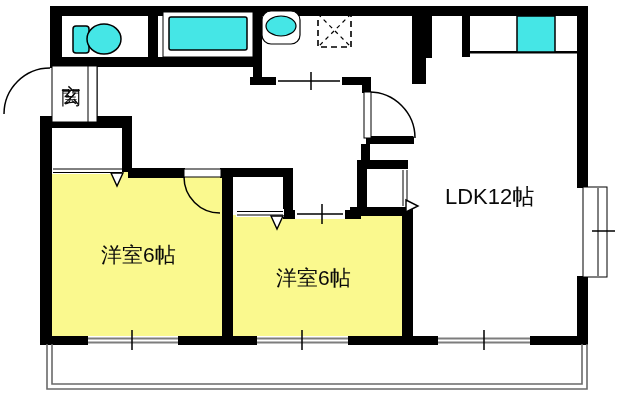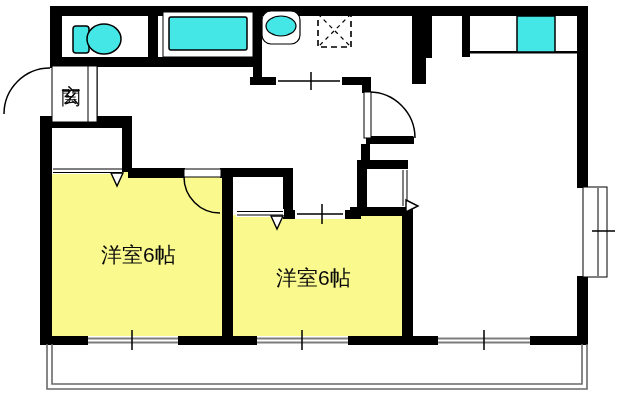--- a/index.html
+++ b/index.html
@@ -152,13 +152,14 @@
 
   <g fill="none" stroke-width="1.6" stroke="#6a6a6a">
     <path d="M47,344 V389 H587 V344"></path>
     <path d="M52,344 V384 H582 V344"></path>
   </g>
 </svg>
 
   <div class="room-label lbl-genkan">玄関</div>
   <div class="room-label lbl-b1">洋室6帖</div>
   <div class="room-label lbl-b2">洋室6帖</div>
+  <div class="room-label lbl-ldk">LDK12帖</div>
 </div>
 
 </body></html>

